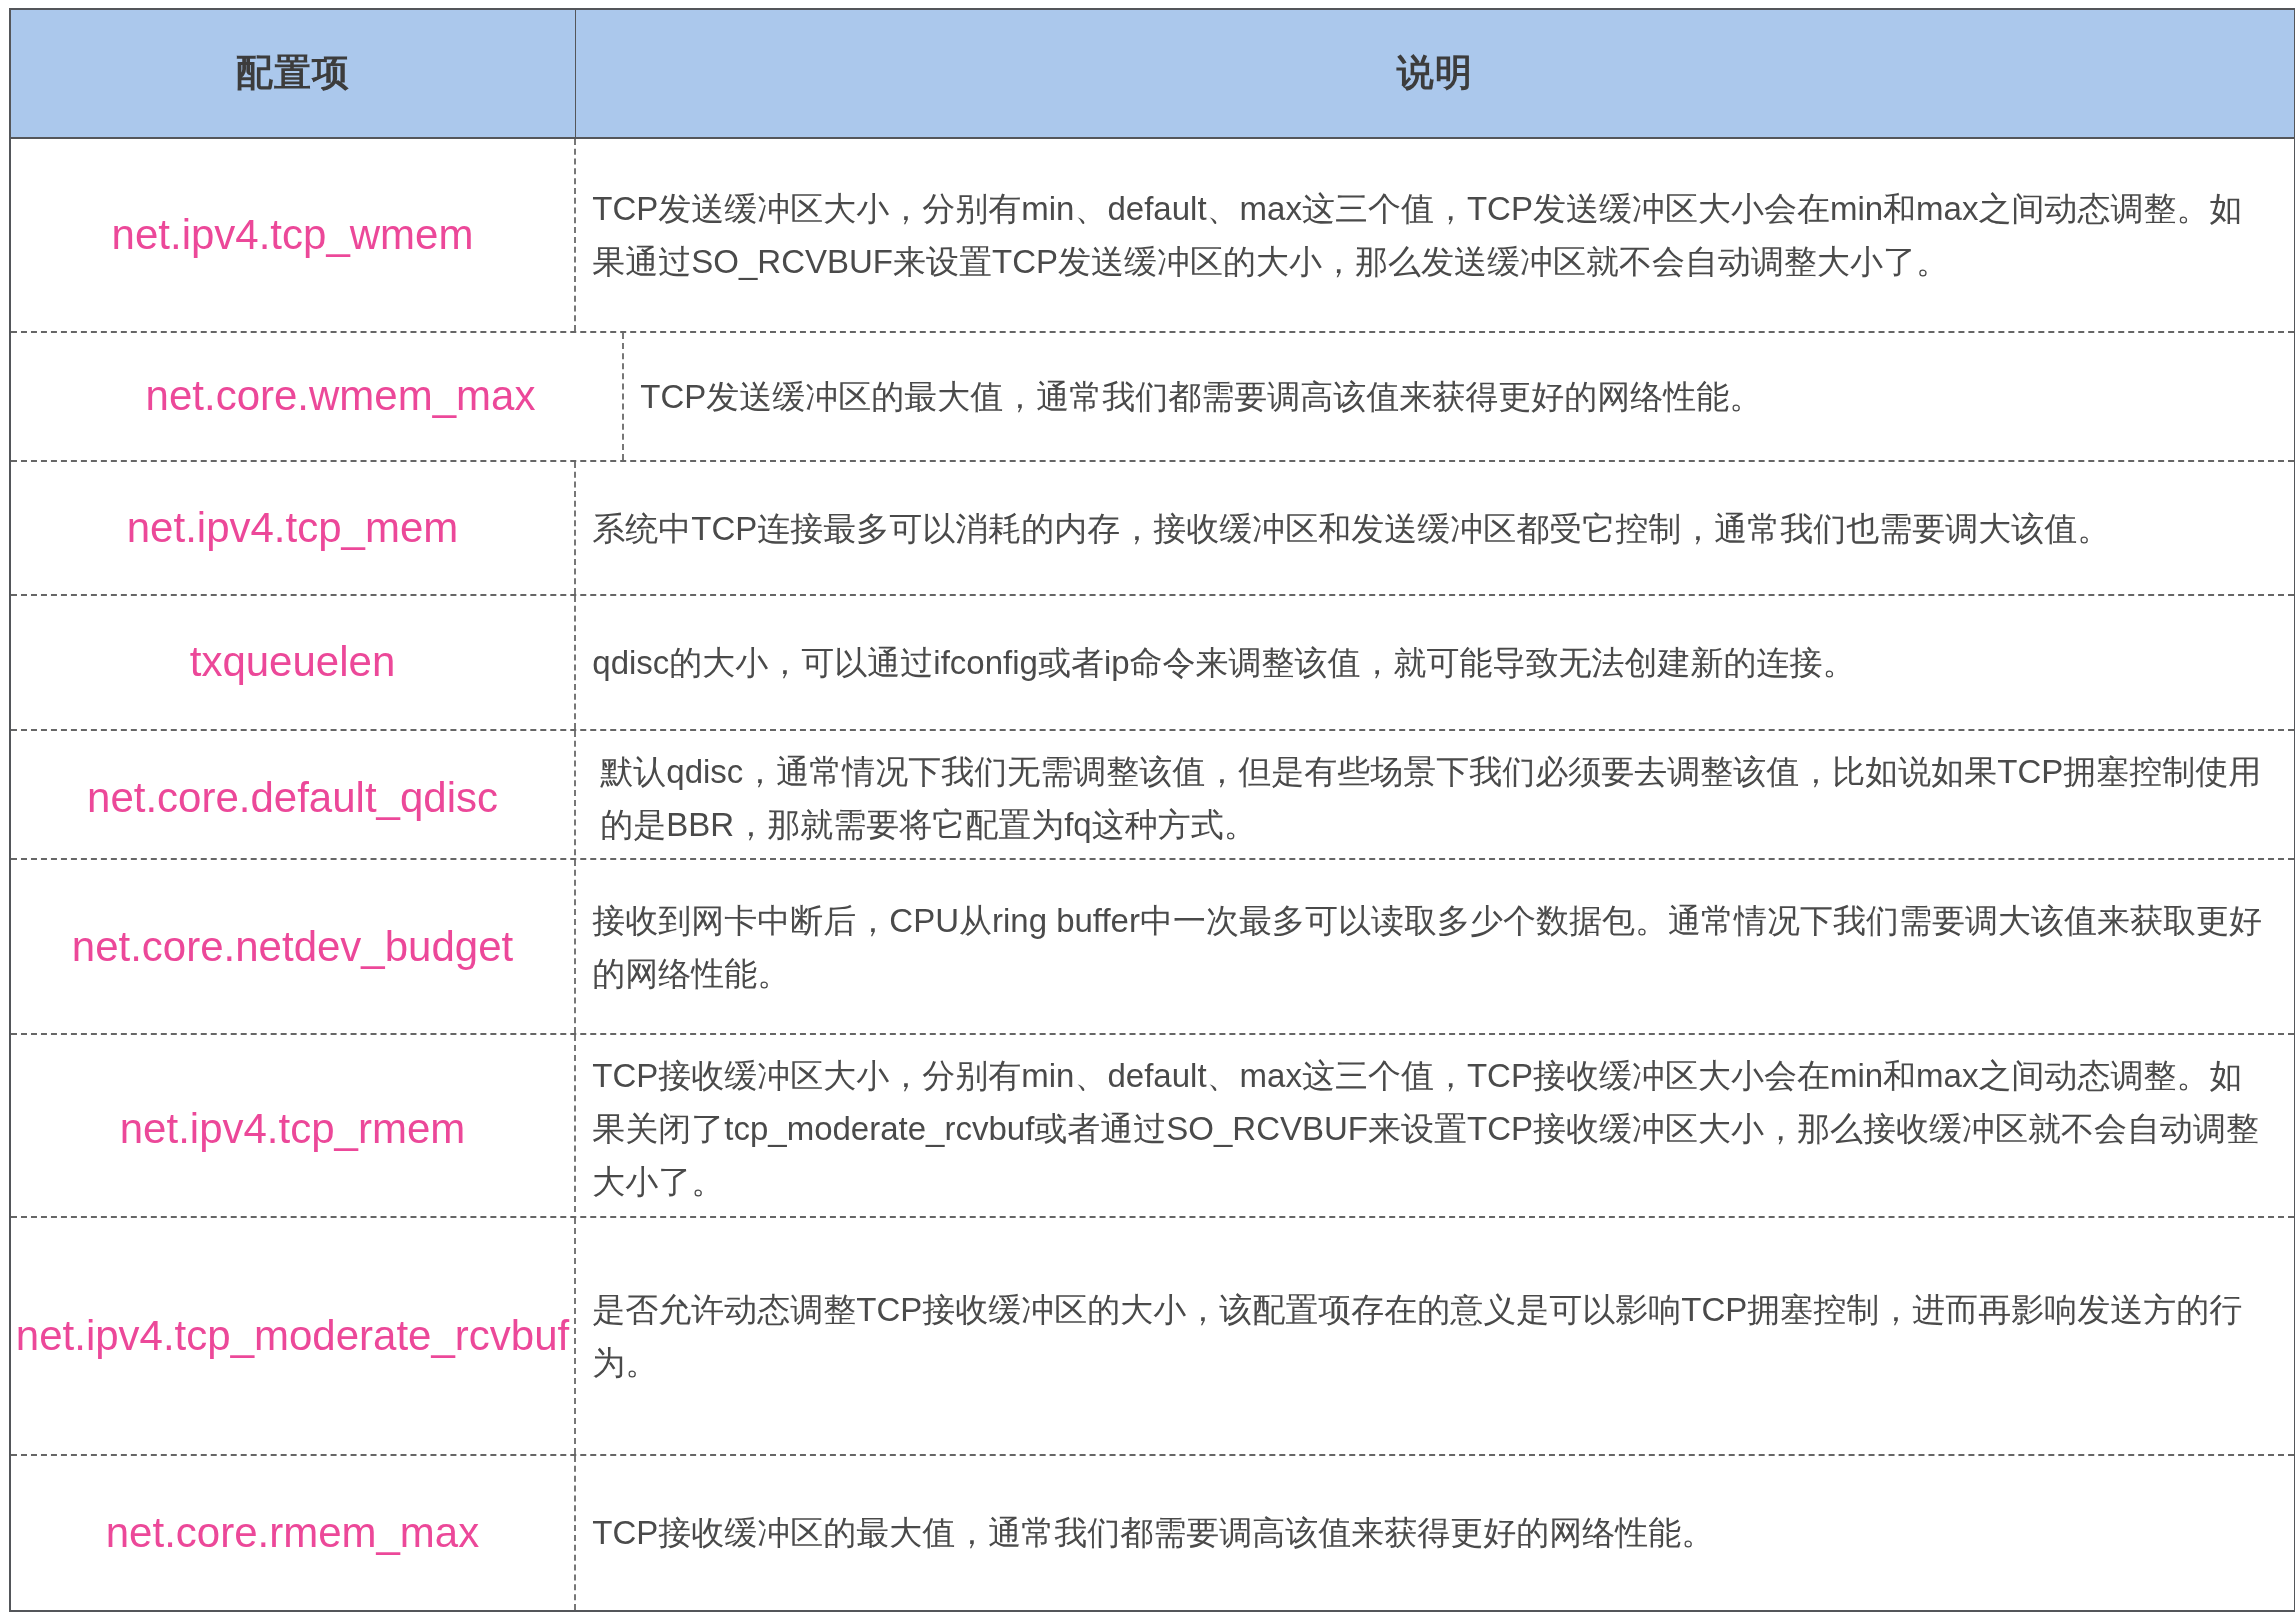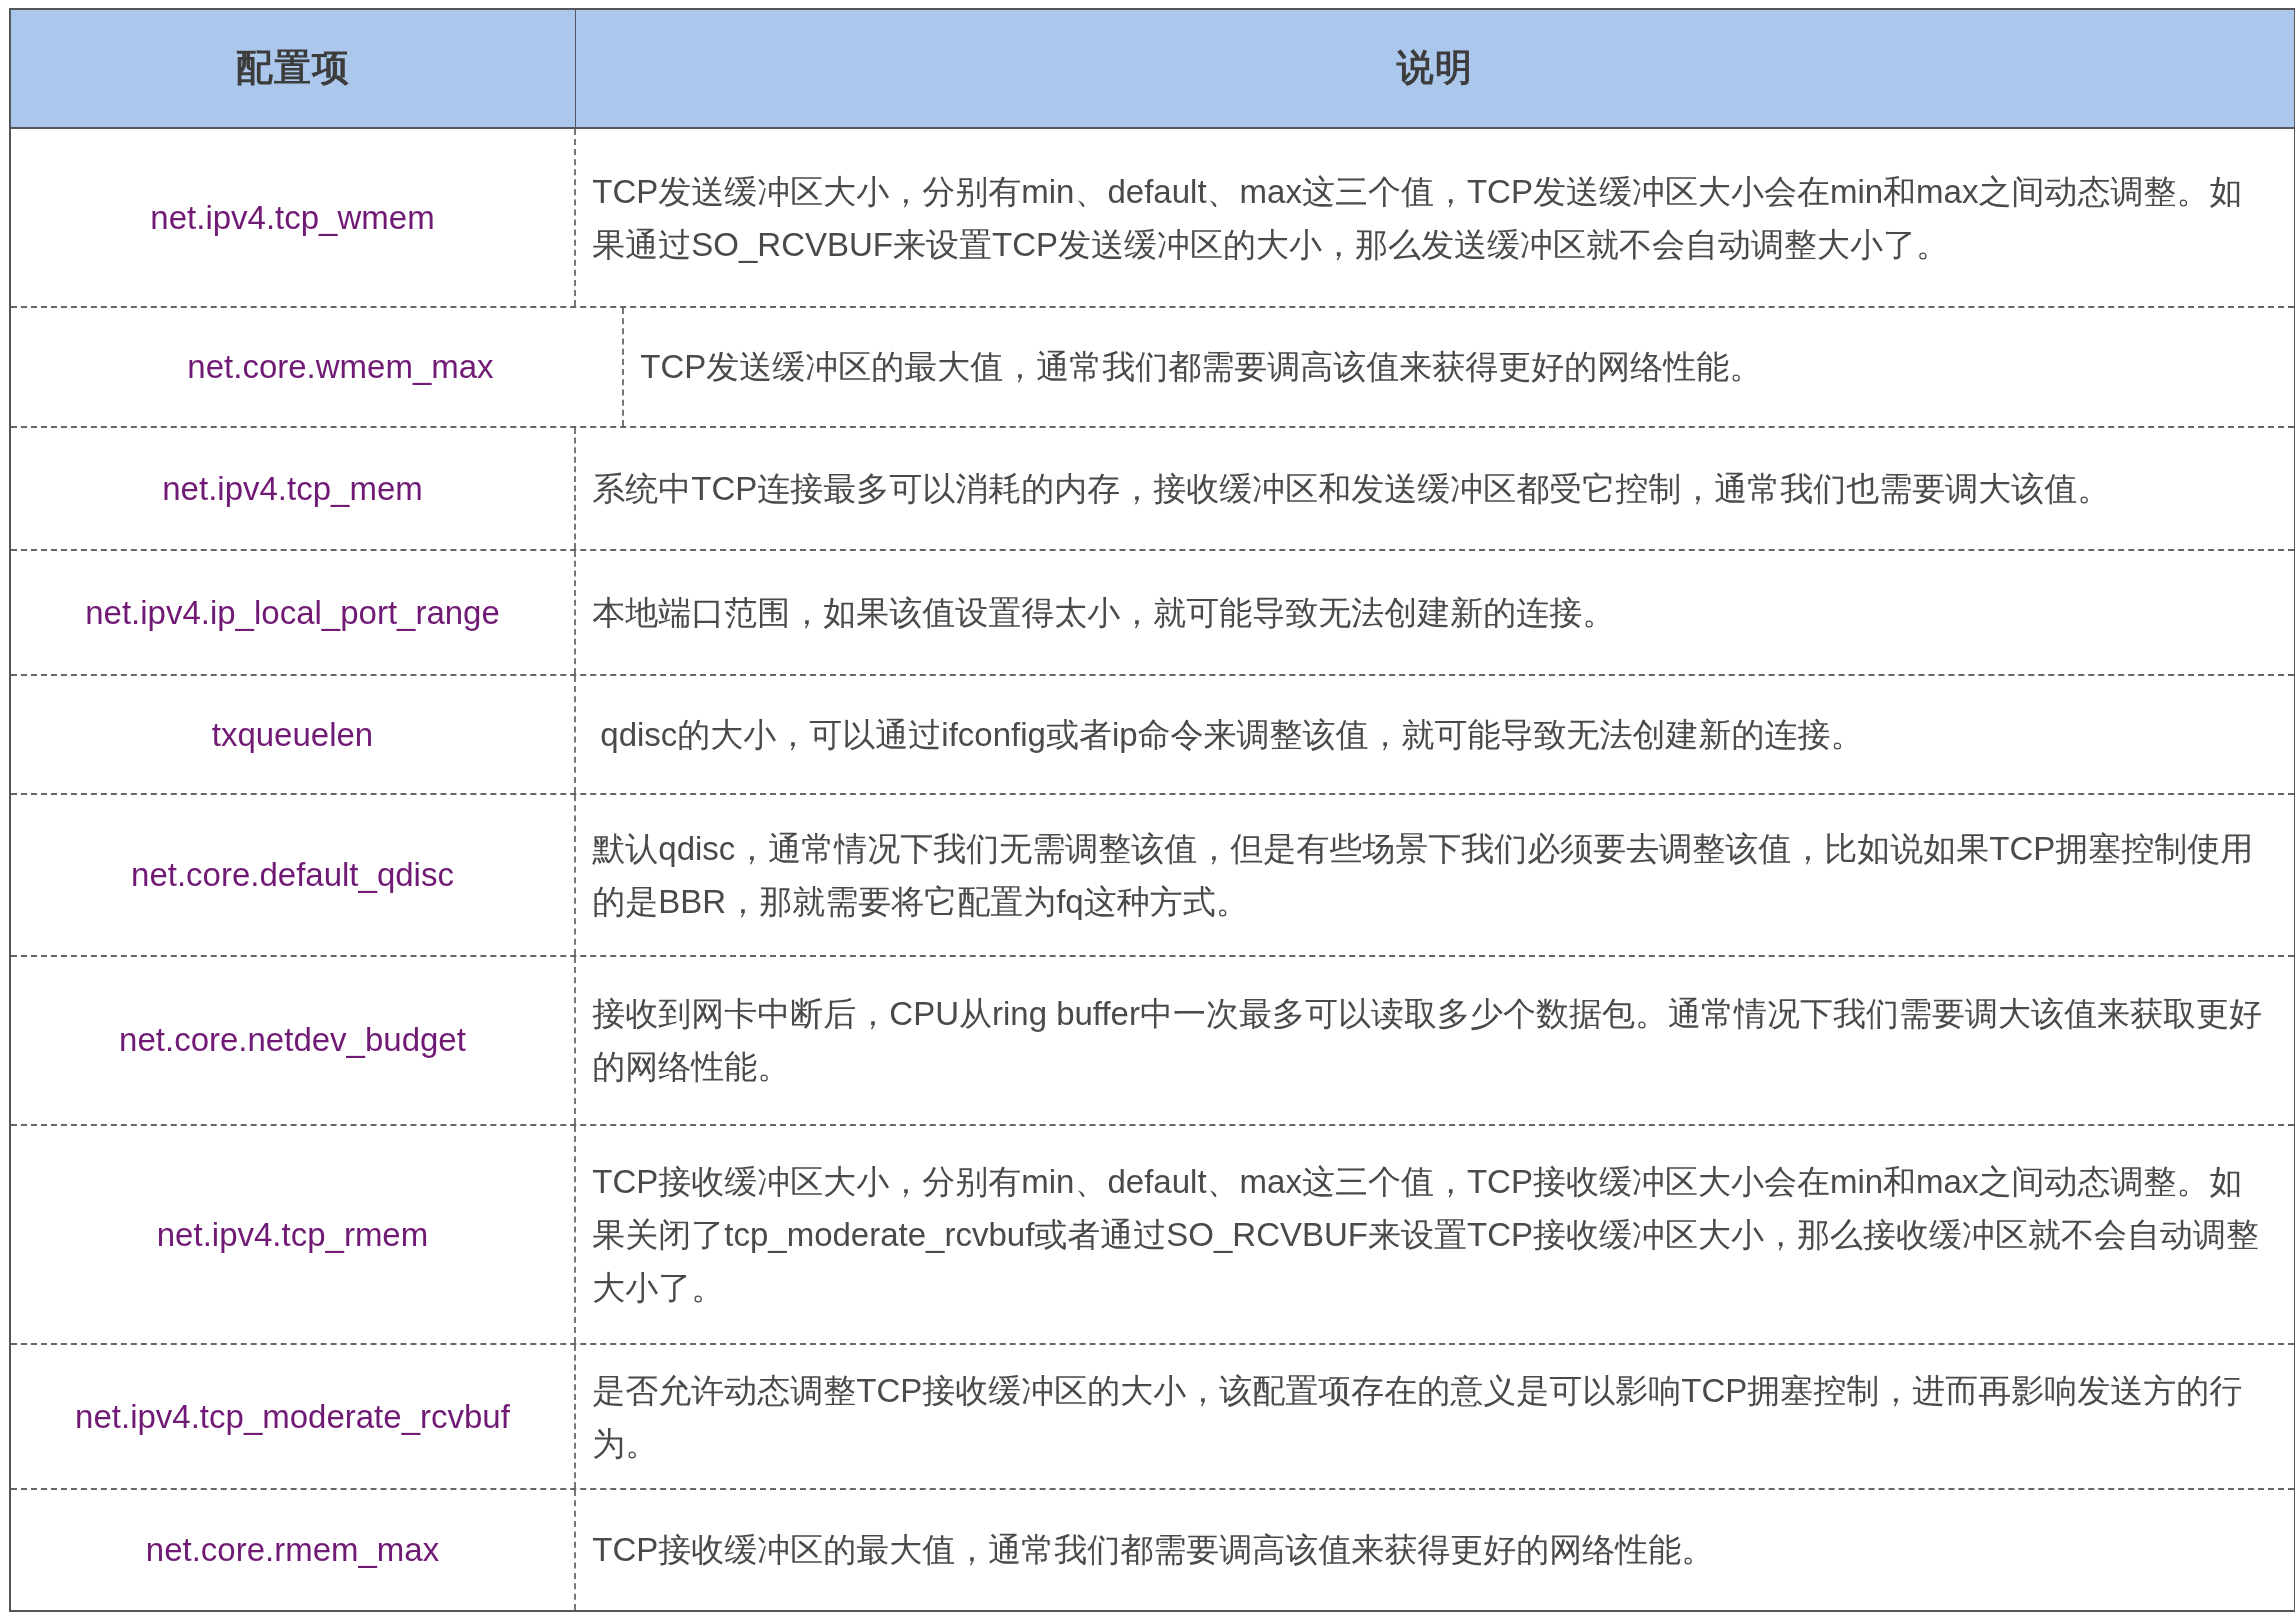--- a/index.html
+++ b/index.html
@@ -47,21 +47,21 @@
     letter-spacing: 1.2px;
   }
   .row.header .cell.key { border-right: 1.7px solid #54565a; }
 
   .body-row { border-bottom: 2.3px dashed #666666; }
   .body-row:last-child { border-bottom: none; }
 
   .cell.key {
     display: flex; align-items: center; justify-content: center;
     text-align: center;
-    font-size: 33px; color: #701a75;
+    font-size: 42px; color: #ec4899;
     padding: 11.6px 14px;
     border-right: 2.3px dashed #777777;
   }
   .cell.desc {
     display: flex; align-items: center;
     font-size: 33px; color: #4a4a4a;
     line-height: 53px;
     padding: 14px 23px 14px 16.3px;
   }
 </style>
@@ -89,26 +89,20 @@
       </div>
   </div>
 
   <div class="row body-row">
     <div class="cell key">net.ipv4.tcp_mem</div>
     <div class="cell desc">
         <span>系统中TCP连接最多可以消耗的内存，接收缓冲区和发送缓冲区都受它控制，通常我们也需要调大该值。</span>
       </div>
   </div>
 
-  <div class="row body-row">
-    <div class="cell key">net.ipv4.ip_local_port_range</div>
-    <div class="cell desc">
-        <span>本地端口范围，如果该值设置得太小，就可能导致无法创建新的连接。</span>
-      </div>
-  </div>
 
   <div class="row body-row">
     <div class="cell key">txqueuelen</div>
     <div class="cell desc">
         <span>qdisc的大小，可以通过ifconfig或者ip命令来调整该值，就可能导致无法创建新的连接。</span>
       </div>
   </div>
 
   <div class="row body-row">
     <div class="cell key">net.core.default_qdisc</div>

